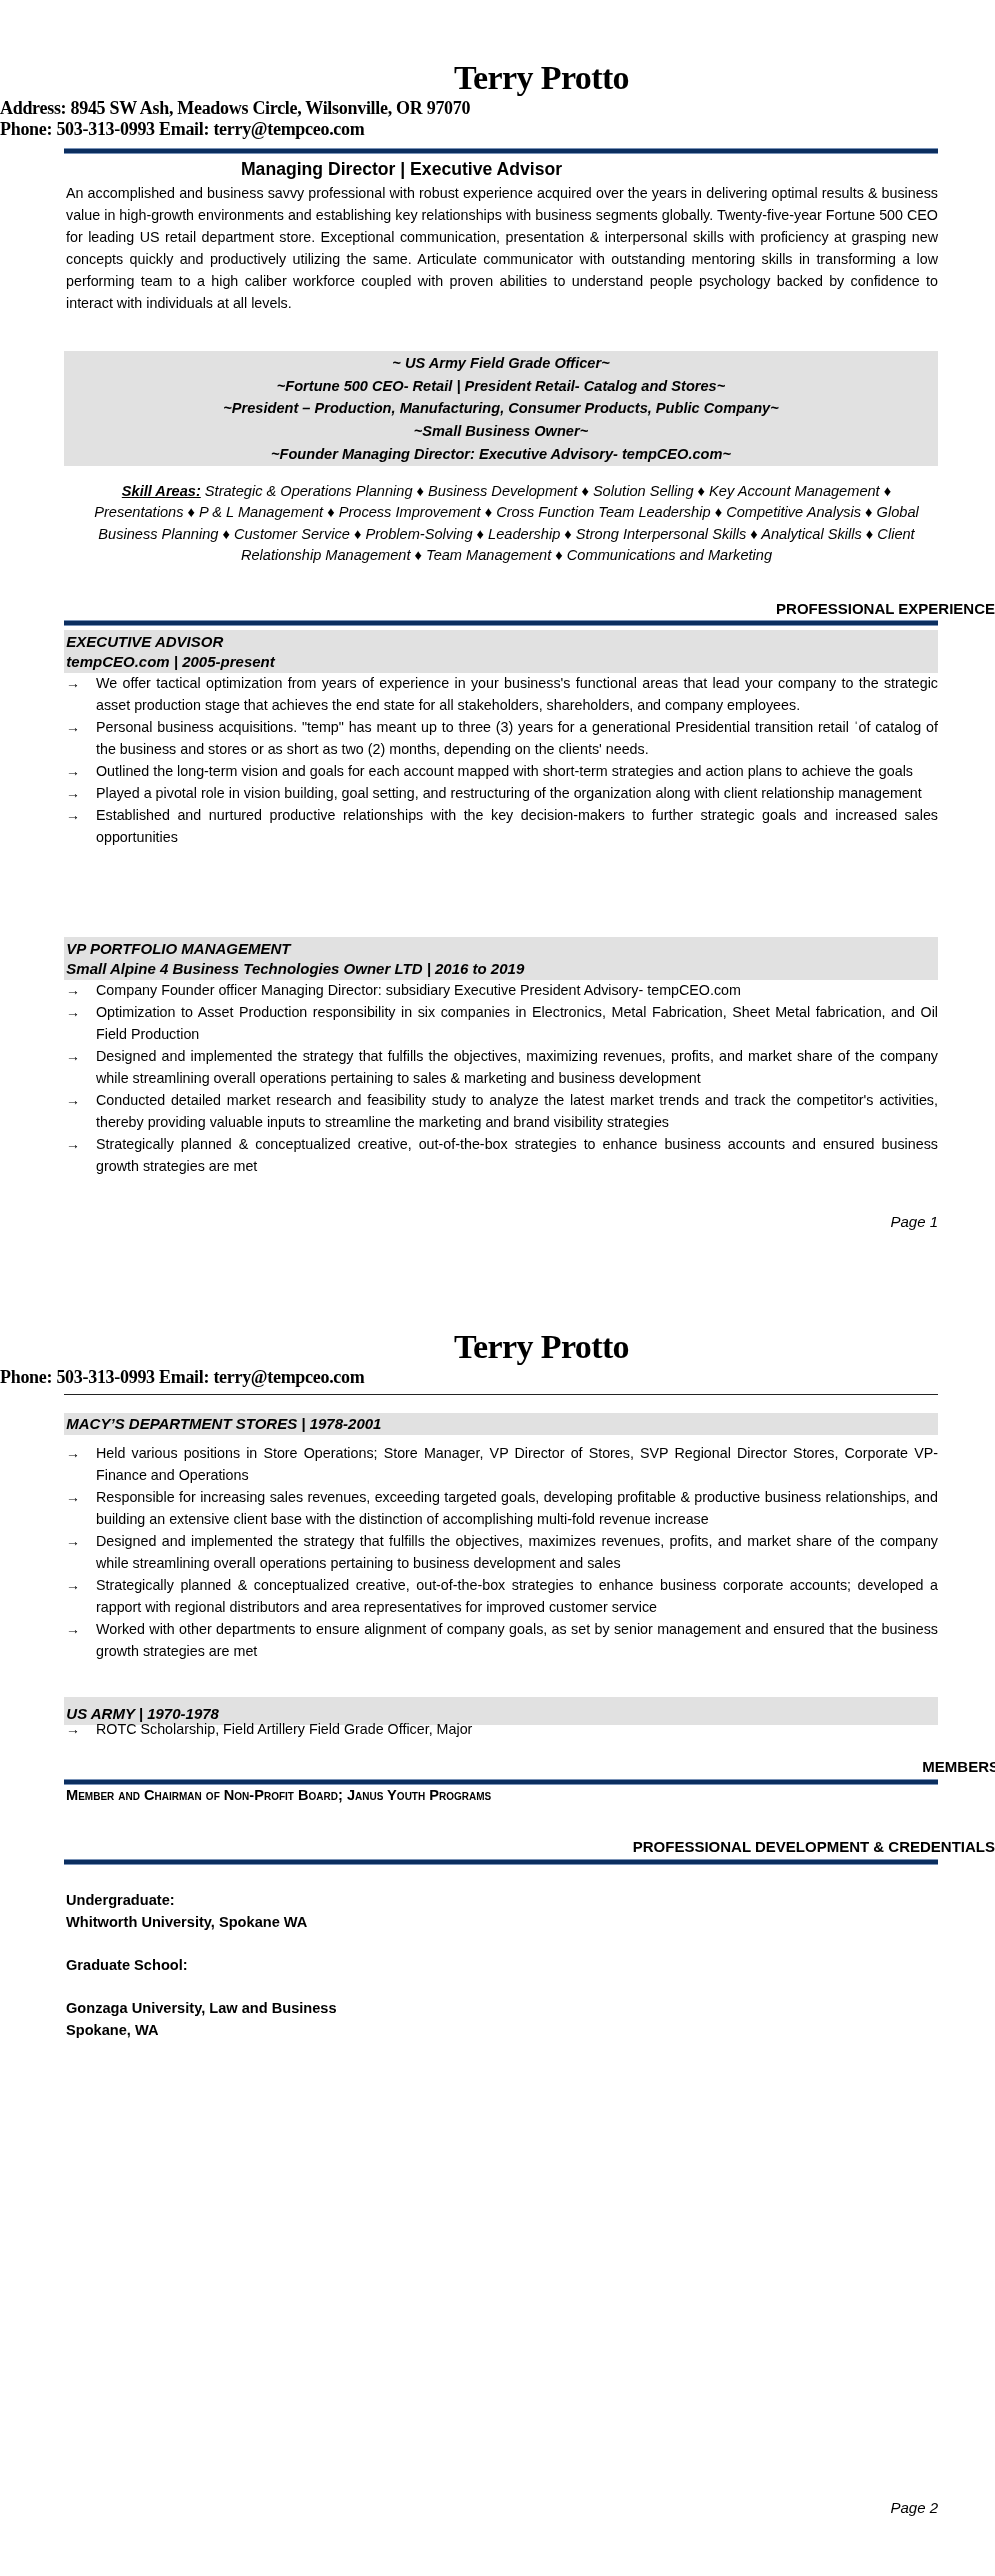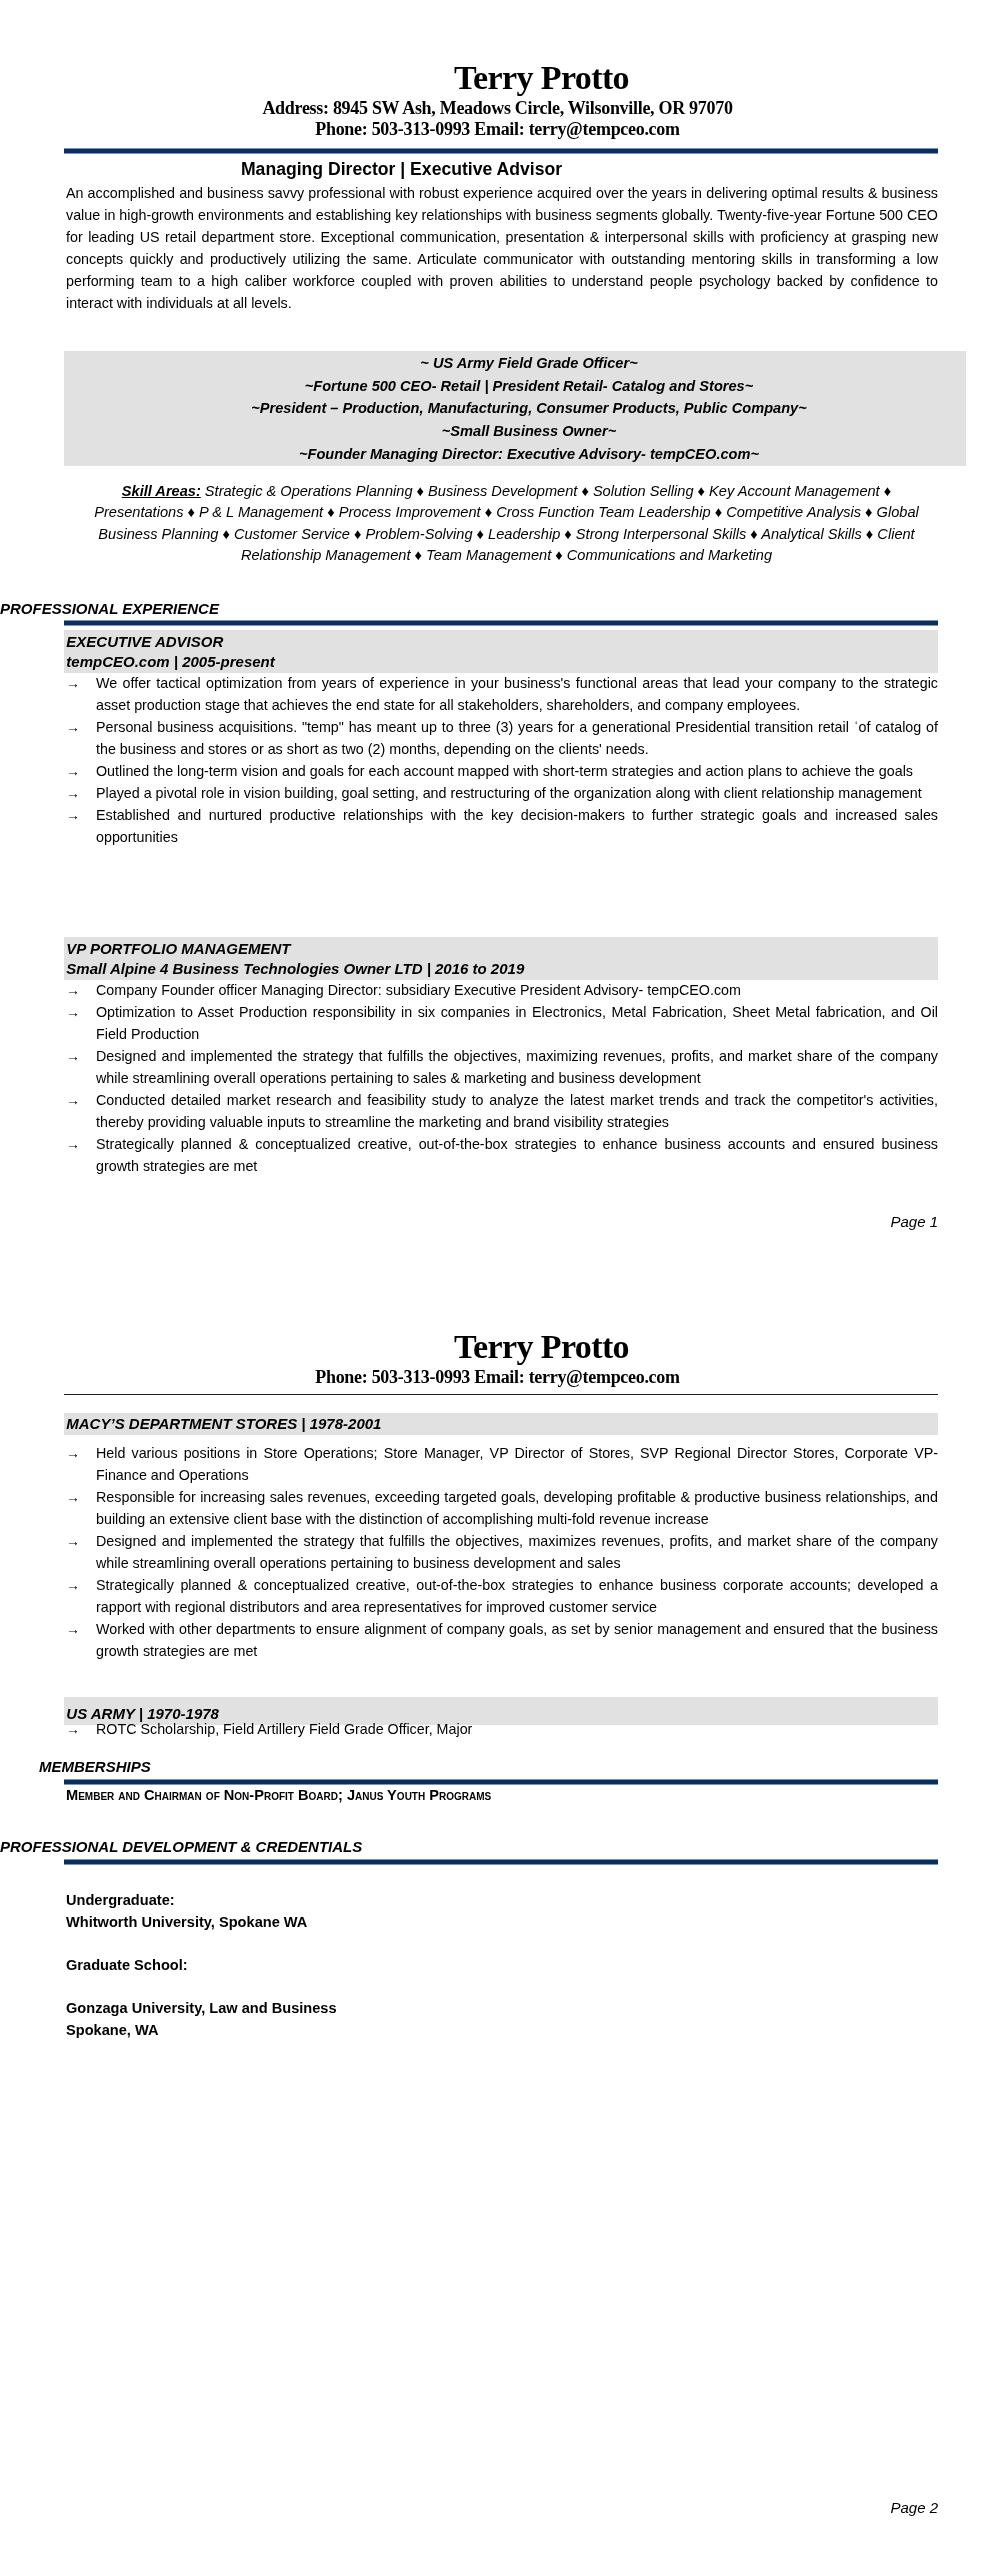--- a/index.html
+++ b/index.html
@@ -1,28 +1,28 @@
 <!DOCTYPE html>
 <html style="font-size:9.4px"><head>
 <meta charset="utf-8">
 <style>
   html, body { margin: 0; padding: 0; background: #ffffff; }
   body { width: 995px; height: 2576px; position: relative; overflow: hidden; font-family: "Liberation Sans", sans-serif; color: #000; }
   .abs { position: absolute; }
   .name { left: 0; width: 995px; text-align: center; font-family: "Liberation Serif", serif; font-weight: bold; font-size: 34px; line-height: 37px; letter-spacing: -0.6px; padding-left: 44px; }
-  .contact { left: 0; width: 995px; text-align: center; font-family: "Liberation Serif", serif; font-weight: bold; font-size: 18px; line-height: 21px; letter-spacing: -0.3px; }
+  .contact { left: 0; width: 995px; font-family: "Liberation Serif", serif; font-weight: bold; font-size: 18px; line-height: 21px; letter-spacing: -0.3px; }
   .rule-blue { left: 64px; width: 874px; height: 3.5px; background: #0b2e5f; border-top: 0.6px solid #7a93b8; border-bottom: 0.6px solid #7a93b8; }
   .rule-thin { left: 64px; width: 874px; height: 1.8px; background: #1a1a1a; }
   .title { left: 0; width: 803px; text-align: center; font-weight: bold; font-size: 17.6px; line-height: 21px; }
   .summary { left: 66px; width: 872px; font-size: 14.3px; line-height: 22px; text-align: justify; }
-  .graybox { left: 64px; width: 874px; background: #e1e1e1; padding-left: 28px; }
+  .graybox { left: 64px; width: 874px; background: #e1e1e1; }
   .highlights { text-align: center; font-weight: bold; font-style: italic; font-size: 14.6px; line-height: 22.6px; padding-top: 1.2px; }
   .skills { left: 76px; width: 861px; text-align: center; font-style: italic; font-size: 14.6px; line-height: 21.4px; }
   .skills .lbl { font-weight: bold; text-decoration: underline; margin-top: 43px; }
-  .sect { left: 0; width: 995px; text-align: left; font-weight: bold; font-size: 15px; line-height: 17.6px; font-style: italic; }
+  .sect { left: 0; width: 995px; text-align: right; font-weight: bold; font-size: 15px; line-height: 17.6px; }
   .jobhead { padding: 2.3px 2.3px 1.2px 2.3px; font-weight: bold; font-style: italic; font-size: 15px; line-height: 20px; }
   .bullets { left: 66px; width: 872px; margin: 0; padding: 0; list-style: none; }
   .bullets li { position: relative; padding-left: 30px; font-size: 14.3px; line-height: 22px; text-align: justify; }
   .bullets li .arrow { position: absolute; left: 0; top: 0; font-size: 14px; }
   .pagenum { left: 849px; width: 89px; text-align: right; font-style: italic; font-size: 15px; line-height: 17.6px; }
   .member { left: 66px; font-weight: bold; font-size: 14.6px; font-variant: small-caps; line-height: 17.6px; }
   .edu { left: 66px; font-weight: bold; font-size: 14.6px; line-height: 21.7px; }
   .edu div { min-height: 21.7px; }
 </style>
 </head>

